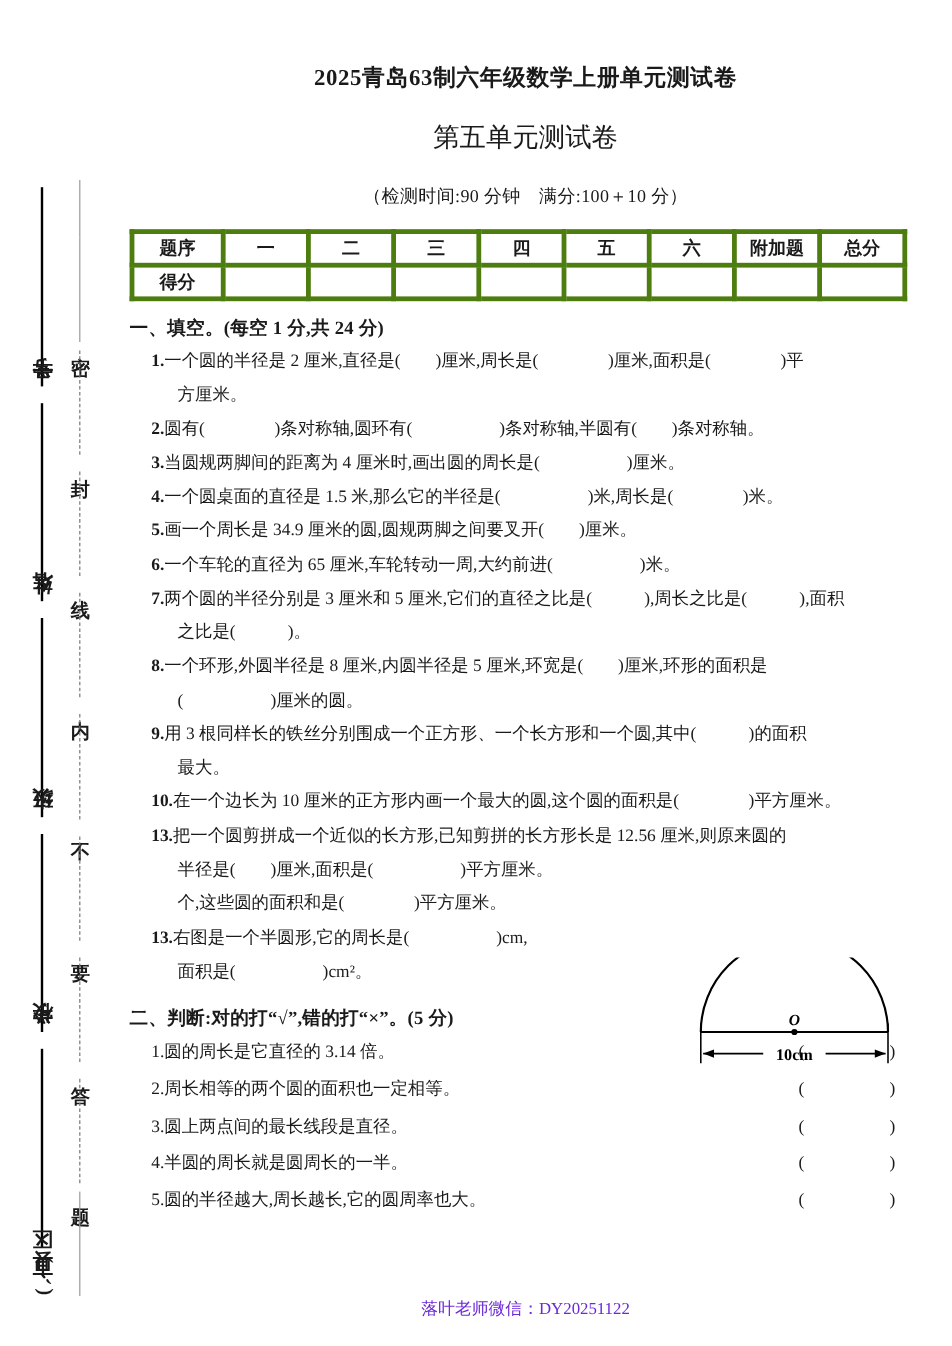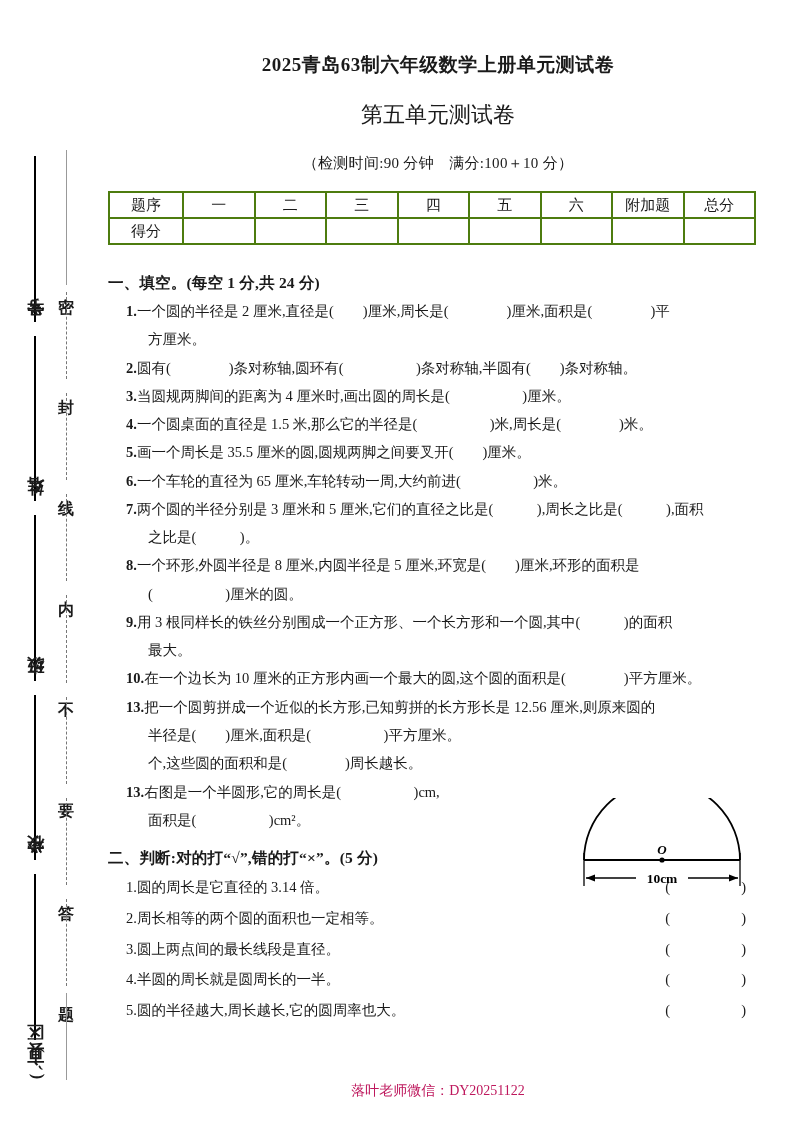--- a/index.html
+++ b/index.html
@@ -60,27 +60,27 @@
   }
   .meta-line{
     text-align:center;font-size:15px;margin-top:24px;letter-spacing:0.3px;
   }
 
   table.score{
     border-collapse:collapse;margin-top:18px;width:648px;
     table-layout:fixed;
   }
   table.score td{
-    border:2px solid #4d7c0f;height:22px;text-align:center;
-    font-size:15px;font-weight:normal;padding:1px 0;
+    border:4px solid #4d7c0f;height:22px;text-align:center;
+    font-size:15px;font-weight:bold;padding:1px 0;
   }
   table.score td.lbl{width:72px;}
 
   .sec-head{
-    font-size:15.5px;font-weight:bold;margin-top:28px;margin-bottom:3px;
+    font-size:15.5px;font-weight:bold;margin-top:12px;margin-bottom:3px;
     letter-spacing:0.2px;
   }
   .q{
     font-size:14.5px;line-height:1.95;margin-left:18px;
     position:relative;
     text-indent:0;
   }
   .q .num{font-weight:bold;}
   .q.cont{margin-left:40px;}
 
@@ -89,21 +89,21 @@
     display:flex;justify-content:space-between;align-items:baseline;
   }
   .judge-row .paren{letter-spacing:14px;padding-right:8px;}
 
   
   .figure{
     position:absolute;right:6px;top:798px;width:200px;height:100px;
   }
   .footer-note{
     position:absolute;left:0;top:1082px;width:660px;text-align:center;
-    font-size:14px;color:#be185d;
+    font-size:14px;color:#6d28d9;
   }
 </style>
 </head>
 <body>
 
 <div class="page">
 
   <div class="margin-outer">
     <div class="vline-solid"></div>
     <div class="vlabel-rot">学号</div>
@@ -175,39 +175,39 @@
 
     <div class="q"><span class="num">1.</span><span>一个圆的半径是 2 厘米,直径是(　　)厘米,周长是(　　　　)厘米,面积是(　　　　)平</span></div>
     <div class="q cont"><span>方厘米。</span></div>
 
     <div class="q"><span class="num">2.</span><span>圆有(　　　　)条对称轴,圆环有(　　　　　)条对称轴,半圆有(　　)条对称轴。</span></div>
 
     <div class="q"><span class="num">3.</span><span>当圆规两脚间的距离为 4 厘米时,画出圆的周长是(　　　　　)厘米。</span></div>
 
     <div class="q"><span class="num">4.</span><span>一个圆桌面的直径是 1.5 米,那么它的半径是(　　　　　)米,周长是(　　　　)米。</span></div>
 
-    <div class="q"><span class="num">5.</span><span>画一个周长是 35.5 厘米的圆,圆规两脚之间要叉开(　　)厘米。</span></div>
+    <div class="q"><span class="num">5.</span><span>画一个周长是 34.9 厘米的圆,圆规两脚之间要叉开(　　)厘米。</span></div>
 
     <div class="q"><span class="num">6.</span><span>一个车轮的直径为 65 厘米,车轮转动一周,大约前进(　　　　　)米。</span></div>
 
     <div class="q"><span class="num">7.</span><span>两个圆的半径分别是 3 厘米和 5 厘米,它们的直径之比是(　　　),周长之比是(　　　),面积</span></div>
     <div class="q cont"><span>之比是(　　　)。</span></div>
 
     <div class="q"><span class="num">8.</span><span>一个环形,外圆半径是 8 厘米,内圆半径是 5 厘米,环宽是(　　)厘米,环形的面积是</span></div>
     <div class="q cont"><span>(　　　　　)厘米的圆。</span></div>
 
     <div class="q"><span class="num">9.</span><span>用 3 根同样长的铁丝分别围成一个正方形、一个长方形和一个圆,其中(　　　)的面积</span></div>
     <div class="q cont"><span>最大。</span></div>
 
     <div class="q"><span class="num">10.</span><span>在一个边长为 10 厘米的正方形内画一个最大的圆,这个圆的面积是(　　　　)平方厘米。</span></div>
 
     <div class="q"><span class="num">13.</span><span>把一个圆剪拼成一个近似的长方形,已知剪拼的长方形长是 12.56 厘米,则原来圆的</span></div>
     <div class="q cont"><span>半径是(　　)厘米,面积是(　　　　　)平方厘米。</span></div>
 
-    <div class="q cont"><span>个,这些圆的面积和是(　　　　)周长越长。</span></div>
+    <div class="q cont"><span>个,这些圆的面积和是(　　　　)平方厘米。</span></div>
 
     <div class="q"><span class="num">13.</span><span>右图是一个半圆形,它的周长是(　　　　　)cm,</span></div>
     <div class="q cont"><span>面积是(　　　　　)cm²。</span></div>
 
     <div class="figure">
       <svg width="200" height="100" viewBox="0 0 200 100">
         <path d="M 22 62 A 78 78 0 0 1 178 62" fill="none" stroke="#000" stroke-width="1.8"></path>
         <line x1="22" y1="62" x2="178" y2="62" stroke="#000" stroke-width="1.8"></line>
         <circle cx="100" cy="62" r="2.6" fill="#000"></circle>
         <text x="100" y="56" font-size="13" font-style="italic" font-weight="bold" text-anchor="middle" font-family="Liberation Serif, serif">O</text>

